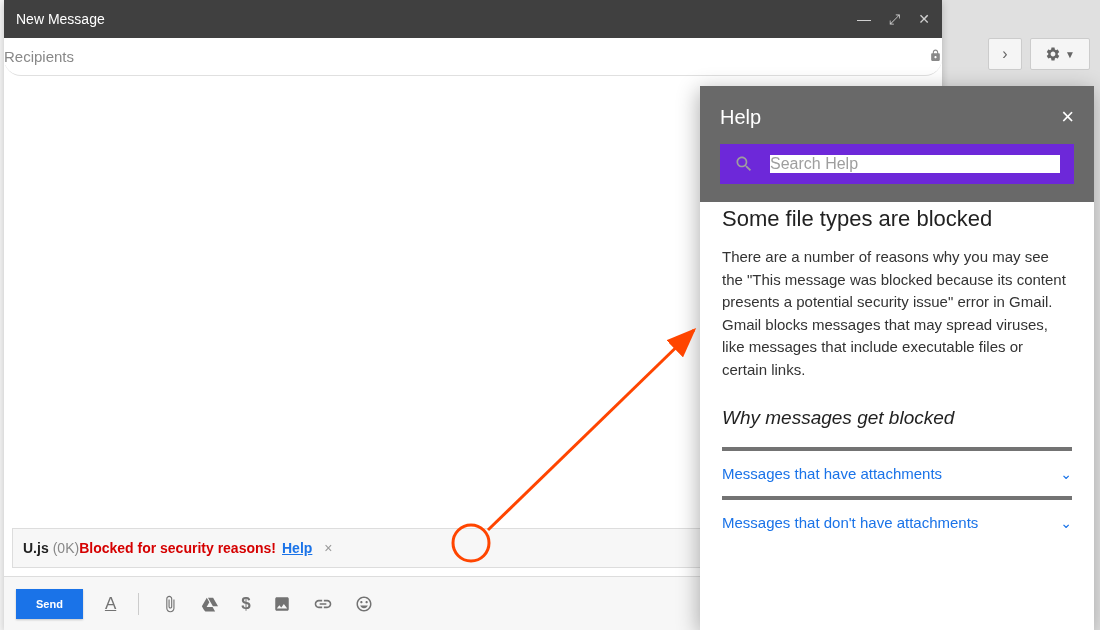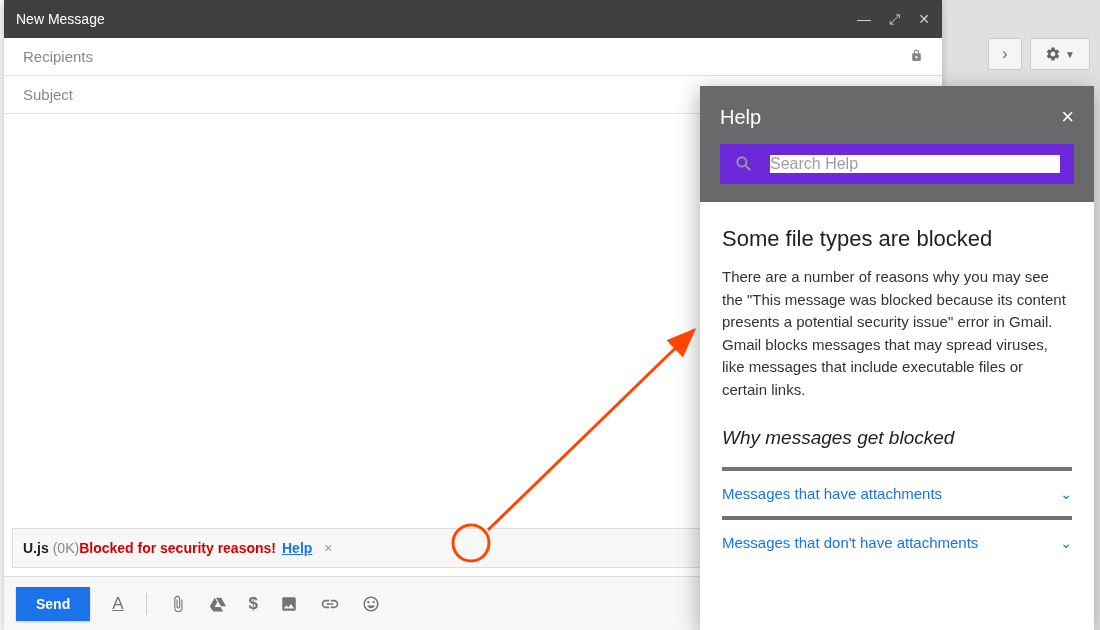--- a/index.html
+++ b/index.html
@@ -20,22 +20,22 @@
     height: 38px;
     display: flex; align-items: center;
     padding: 0 12px;
     justify-content: space-between;
   }
   .compose-header .title { font-size: 14px; }
   .header-icons { display:flex; gap:18px; align-items:center; }
   .header-icons span { cursor:pointer; font-size:14px; color:#d0d0d0; }
   .field {
     border-bottom: 1px solid #e0e0e0;
-    padding: 10px 19px;
-    display:flex; align-items:center; justify-content:space-between;
+    padding: 10px 0;
+    display:flex; align-items:center; justify-content:space-between;border-radius:17px;
   }
   .field input {
     border: none; outline: none; width: 100%; font-size: 15px; color:#333;
   }
   .field input::placeholder { color:#888; }
   .lock-icon { color:#888; font-size:13px; }
   .body-area { flex: 1; background:#fff; }
   
   .attachment-row {
     margin: 0 8px 8px 8px;
@@ -59,21 +59,21 @@
     border-top: 1px solid #ddd;
     height: 54px;
     display:flex; align-items:center;
     padding: 0 12px;
     gap: 22px;
     background:#f7f7f7;
   }
   .send-btn {
     background:#1a73e8; color:#fff;
     border:none; padding: 9px 20px;
-    font-size:14px; font-weight:bold;
+    font-size:11px; font-weight:bold;
     cursor:pointer;
     box-shadow: 0 1px 2px rgba(0,0,0,0.2);
   }
   .tb-icon { color:#737373; font-size:17px; cursor:pointer; display:inline-flex; align-items:center; }
   .tb-divider { width:1px; height:22px; background:#ccc; }
   
   
   .bg-right {
     position:absolute; left:938px; top:0; width:162px; height:630px;
     background:#e0e0e0;
@@ -112,21 +112,21 @@
     background:#6d28d9; height:40px;
     display:flex; align-items:center;
     padding:0 14px; gap:16px;
   }
   .help-search svg { flex-shrink:0; }
   .help-search input {
     border:none; outline:none; font-size:16px; width:100%; color:#333;
   }
   .help-search input::placeholder { color:#9e9e9e; }
   .help-body {
-    padding: 24px 22px 0 22px;
+    padding: 4px 22px 0 22px;
     overflow-y:auto;
     flex:1;
   }
   .help-h1 { font-size:22px; font-weight:normal; color:#222; margin-bottom:14px; }
   .help-p { font-size:15px; color:#333; line-height:1.5; margin-bottom:26px; }
   .help-h2 { font-size:19px; font-weight:normal; color:#222; margin-bottom:18px;font-style:italic; }
   .help-item {
     display:flex; justify-content:space-between; align-items:center;
     padding:14px 0;
     border-top:4px solid #737373;
@@ -163,23 +163,20 @@
       <span>✕</span>
     </div>
   </div>
   <div class="field">
     <input type="text" placeholder="Recipients" style="">
     <span class="lock-icon">
       <svg width="13" height="13" viewBox="0 0 24 24" fill="#888">
           <path d="M18 8h-1V6c0-2.76-2.24-5-5-5S7 3.24 7 6v2H6c-1.1 0-2 .9-2 2v10c0 1.1.9 2 2 2h12c1.1 0 2-.9 2-2V10c0-1.1-.9-2-2-2zm-6 9c-1.1 0-2-.9-2-2s.9-2 2-2 2 .9 2 2-.9 2-2 2zM9 8V6c0-1.66 1.34-3 3-3s3 1.34 3 3v2H9z"></path>
         </svg>
     </span>
-  </div>
-  <div class="field">
-    <input type="text" placeholder="Subject" style="">
   </div>
   <div class="body-area"></div>
 
   <div class="attachment-row">
     <div class="att-left">
       <span class="att-name">U.js</span>
       <span class="att-size">(0K)</span>
     </div>
     <div class="att-mid">
       <span class="att-blocked">Blocked for security reasons!</span>

